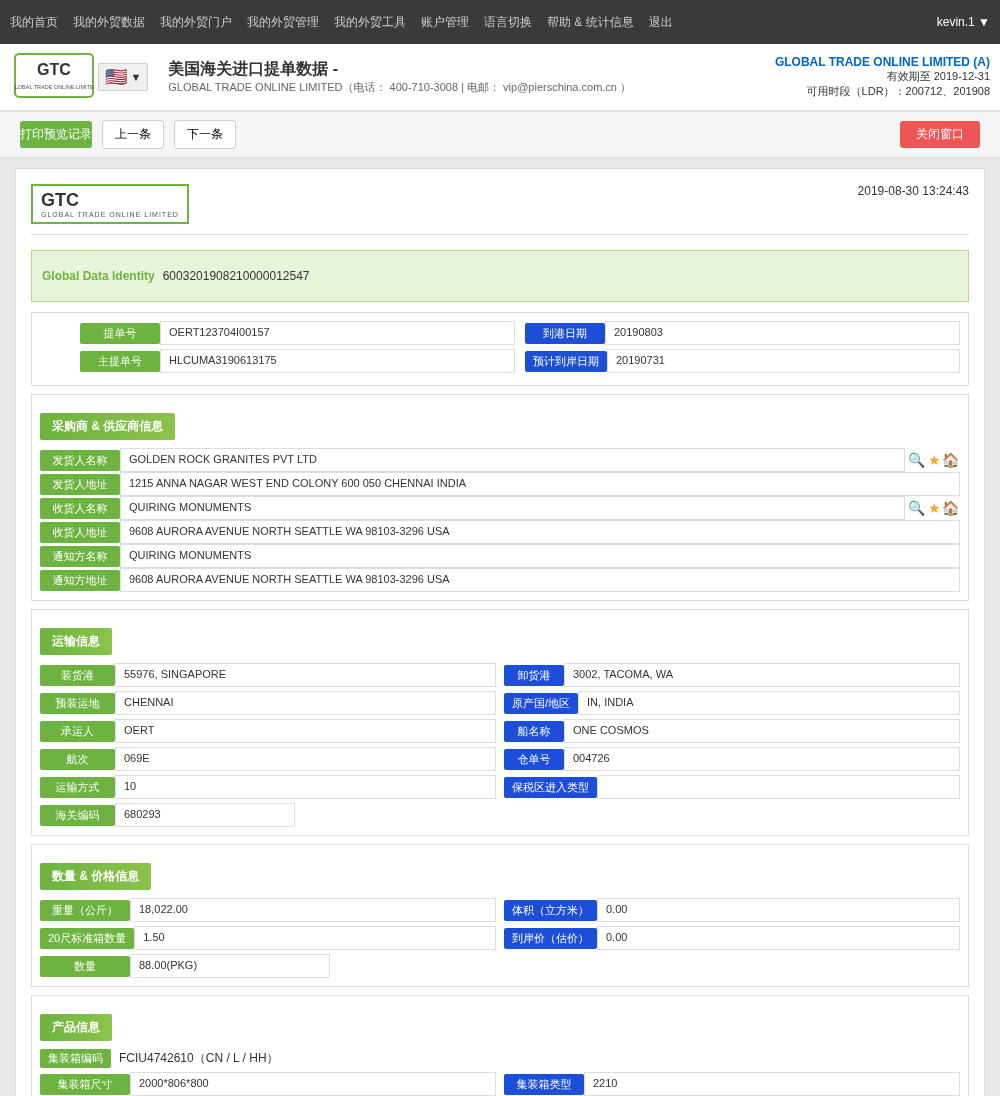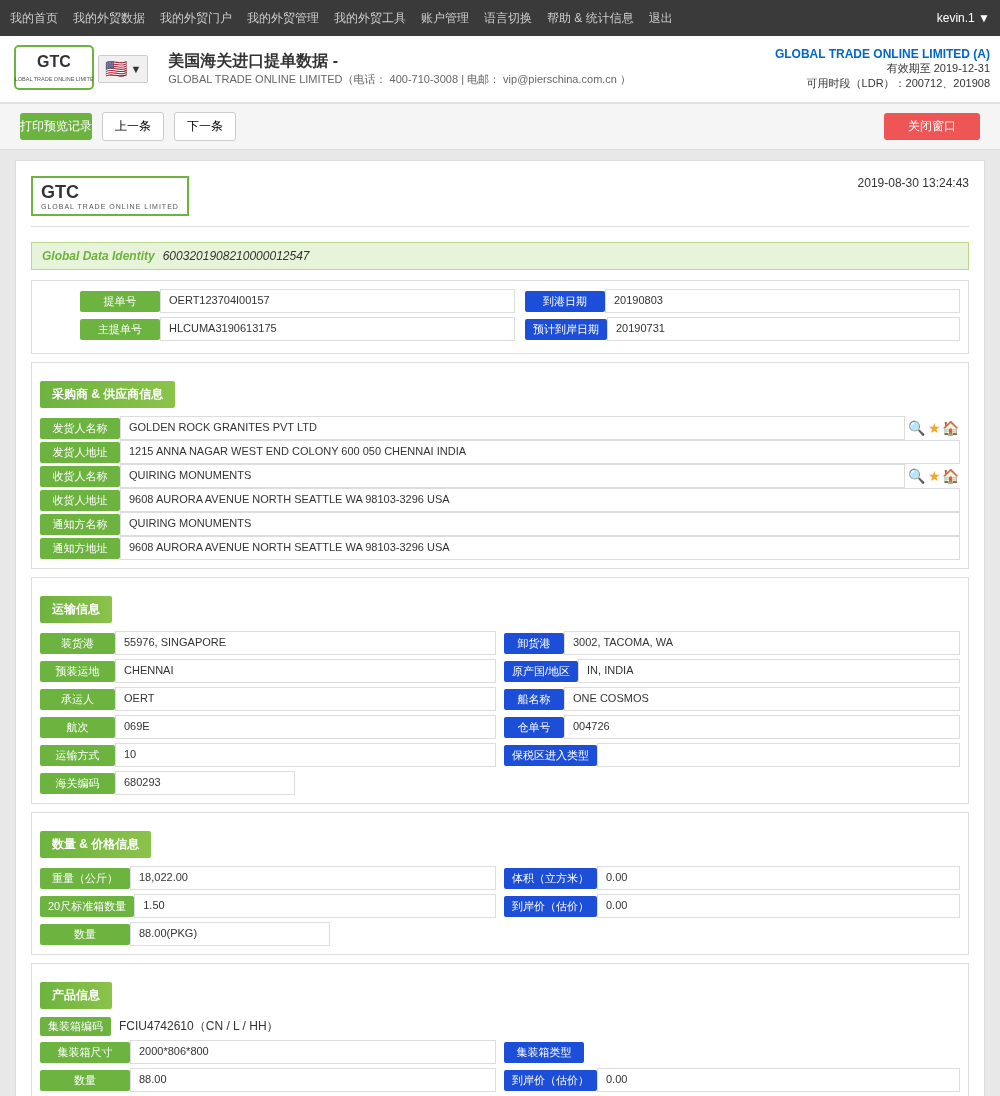--- a/index.html
+++ b/index.html
@@ -1,51 +1,51 @@
 <!DOCTYPE html>
 <html><head>
   <meta charset="utf-8">
   <style>
     * { margin: 0; padding: 0; box-sizing: border-box; }
     body { font-family: Arial, sans-serif; font-size: 12px; background: #e8e8e8; color: #333; width: 1000px; }
 
     
-    .top-nav { background: #3a3a3a; color: #fff; display: flex; align-items: center; padding: 0 10px; height: 36px; font-size: 12px; justify-content: space-between; }
+    .top-nav { background: #3a3a3a; color: #fff; display: flex; align-items: center; padding: 0 10px; height: 44px; font-size: 12px; justify-content: space-between; }
     .top-nav-left { display: flex; gap: 15px; }
     .top-nav-left a, .top-nav-right a { color: #ccc; text-decoration: none; font-size: 12px; cursor: pointer; }
 
     
     .header { background: #fff; display: flex; align-items: center; padding: 5px 10px; border-bottom: 2px solid #e0e0e0; justify-content: space-between; }
     .logo-box { background: #fff; padding: 4px; }
     .header-title { flex: 1; padding-left: 20px; }
     .header-title h2 { font-size: 16px; color: #333; }
     .header-title p { font-size: 11px; color: #666; }
     .header-right { text-align: right; font-size: 11px; color: #333; }
     .header-right .company { color: #0066cc; font-weight: bold; font-size: 12px; }
 
     
     .flag-btn { display: flex; align-items: center; gap: 3px; background: #f0f0f0; border: 1px solid #ccc; padding: 2px 6px; cursor: pointer; border-radius: 2px; font-size: 11px; }
 
     
     .action-bar { background: #f5f5f5; padding: 8px 20px; display: flex; align-items: center; gap: 10px; border-bottom: 1px solid #ddd; }
     .btn-green { background: #6db33f; color: #fff; border: none; padding: 5px 0; border-radius: 3px; cursor: pointer; font-size: 12px; }
     .btn-prev, .btn-next { background: #fff; border: 1px solid #ccc; padding: 5px 12px; border-radius: 3px; cursor: pointer; font-size: 12px; }
-    .btn-close-win { background: #e55; color: #fff; border: none; padding: 5px 24px; border-radius: 3px; cursor: pointer; font-size: 12px; margin-left: auto; }
+    .btn-close-win { background: #e55; color: #fff; border: none; padding: 5px 16px; border-radius: 3px; cursor: pointer; font-size: 12px; margin-left: auto; }
 
     
     .main-content { background: #fff; margin: 10px 15px; padding: 15px; border: 1px solid #ddd; }
 
     
     .doc-header { display: flex; justify-content: space-between; align-items: flex-start; margin-bottom: 15px; padding-bottom: 10px; border-bottom: 1px solid #ddd; }
     .doc-logo-inner { border: 2px solid #6db33f; padding: 4px 8px; display: inline-block; }
     .doc-logo-inner .logo-top { font-size: 18px; font-weight: bold; color: #333; }
     .doc-logo-inner .logo-bottom { font-size: 7px; color: #555; letter-spacing: 1px; }
 
     
-    .global-id-bar { background: #e8f4d9; border: 1px solid #b8d98e; padding: 6px 10px; margin-bottom: 10px; display: flex; align-items: center; gap: 8px; font-style: italic; }
+    .global-id-bar { background: #e8f4d9; border: 1px solid #b8d98e; padding: 18px 10px; margin-bottom: 10px; display: flex; align-items: center; gap: 8px; }
     .gid-label { color: #6db33f; font-weight: bold; font-size: 12px; }
     .gid-value { color: #333; font-size: 12px; }
 
     
     .form-row { display: flex; align-items: center; }
     .form-row-double { display: flex; gap: 10px; margin-bottom: 4px; padding-left: 40px; }
     .field-value { border: 1px solid #ddd; padding: 4px 8px; font-size: 11px; flex: 1; background: #fff; min-height: 24px; }
     .field-half { display: flex; align-items: center; flex: 1; gap: 0; }
     .icon-search { cursor: pointer; color: #999; font-size: 14px; margin-left: 4px; }
     .icon-star { color: #f5a623; font-size: 14px; margin-left: 2px; }
@@ -305,20 +305,21 @@
       <span style="margin-left:8px; font-size:12px;">FCIU4742610（CN / L / HH）</span>
     </div>
 
     <div class="two-col-row" style="margin-top:4px;">
       <div class="field-half">
         <span class="form-label-btn" style="min-width:90px;">集装箱尺寸</span>
         <span class="field-value">2000*806*800</span>
       </div>
       <div class="field-half">
         <span class="form-label-btn-gray" style="min-width:80px;">集装箱类型</span>
+        <span class="field-value">2210</span>
       </div>
     </div>
 
     <div class="two-col-row">
       <div class="field-half">
         <span class="form-label-btn" style="min-width:90px;">数量</span>
         <span class="field-value">88.00</span>
       </div>
       <div class="field-half">
         <span class="form-label-btn-gray" style="min-width:80px;">到岸价（估价）</span>

